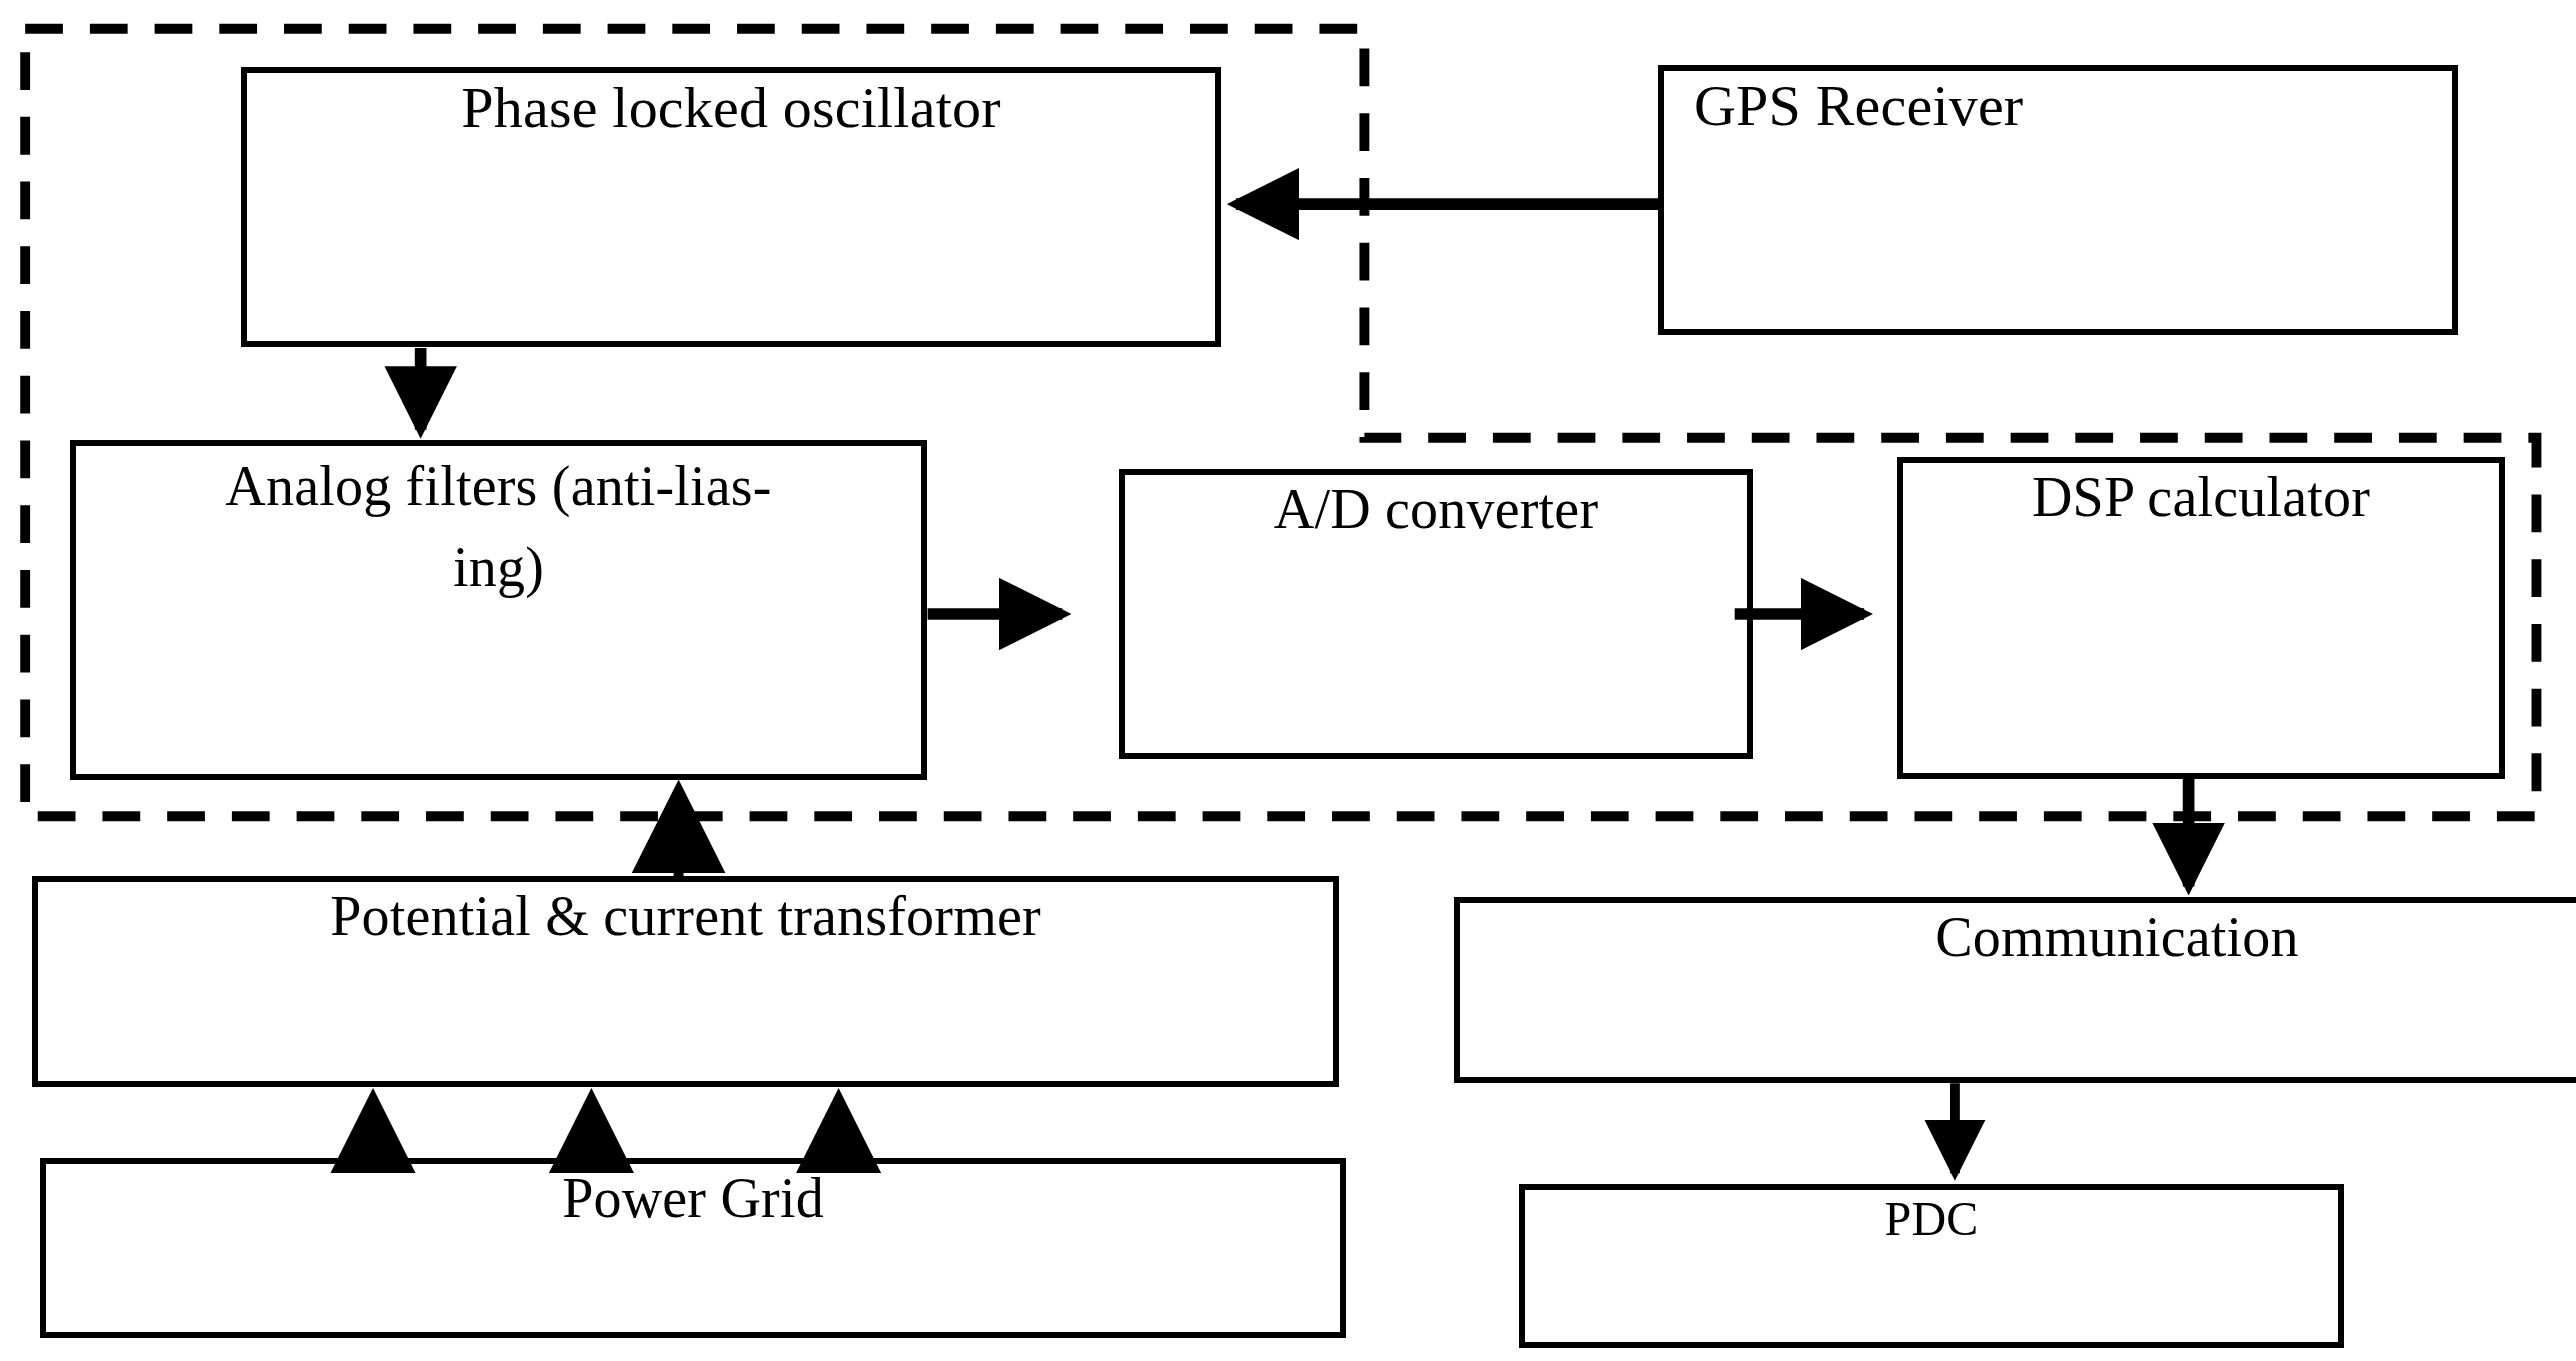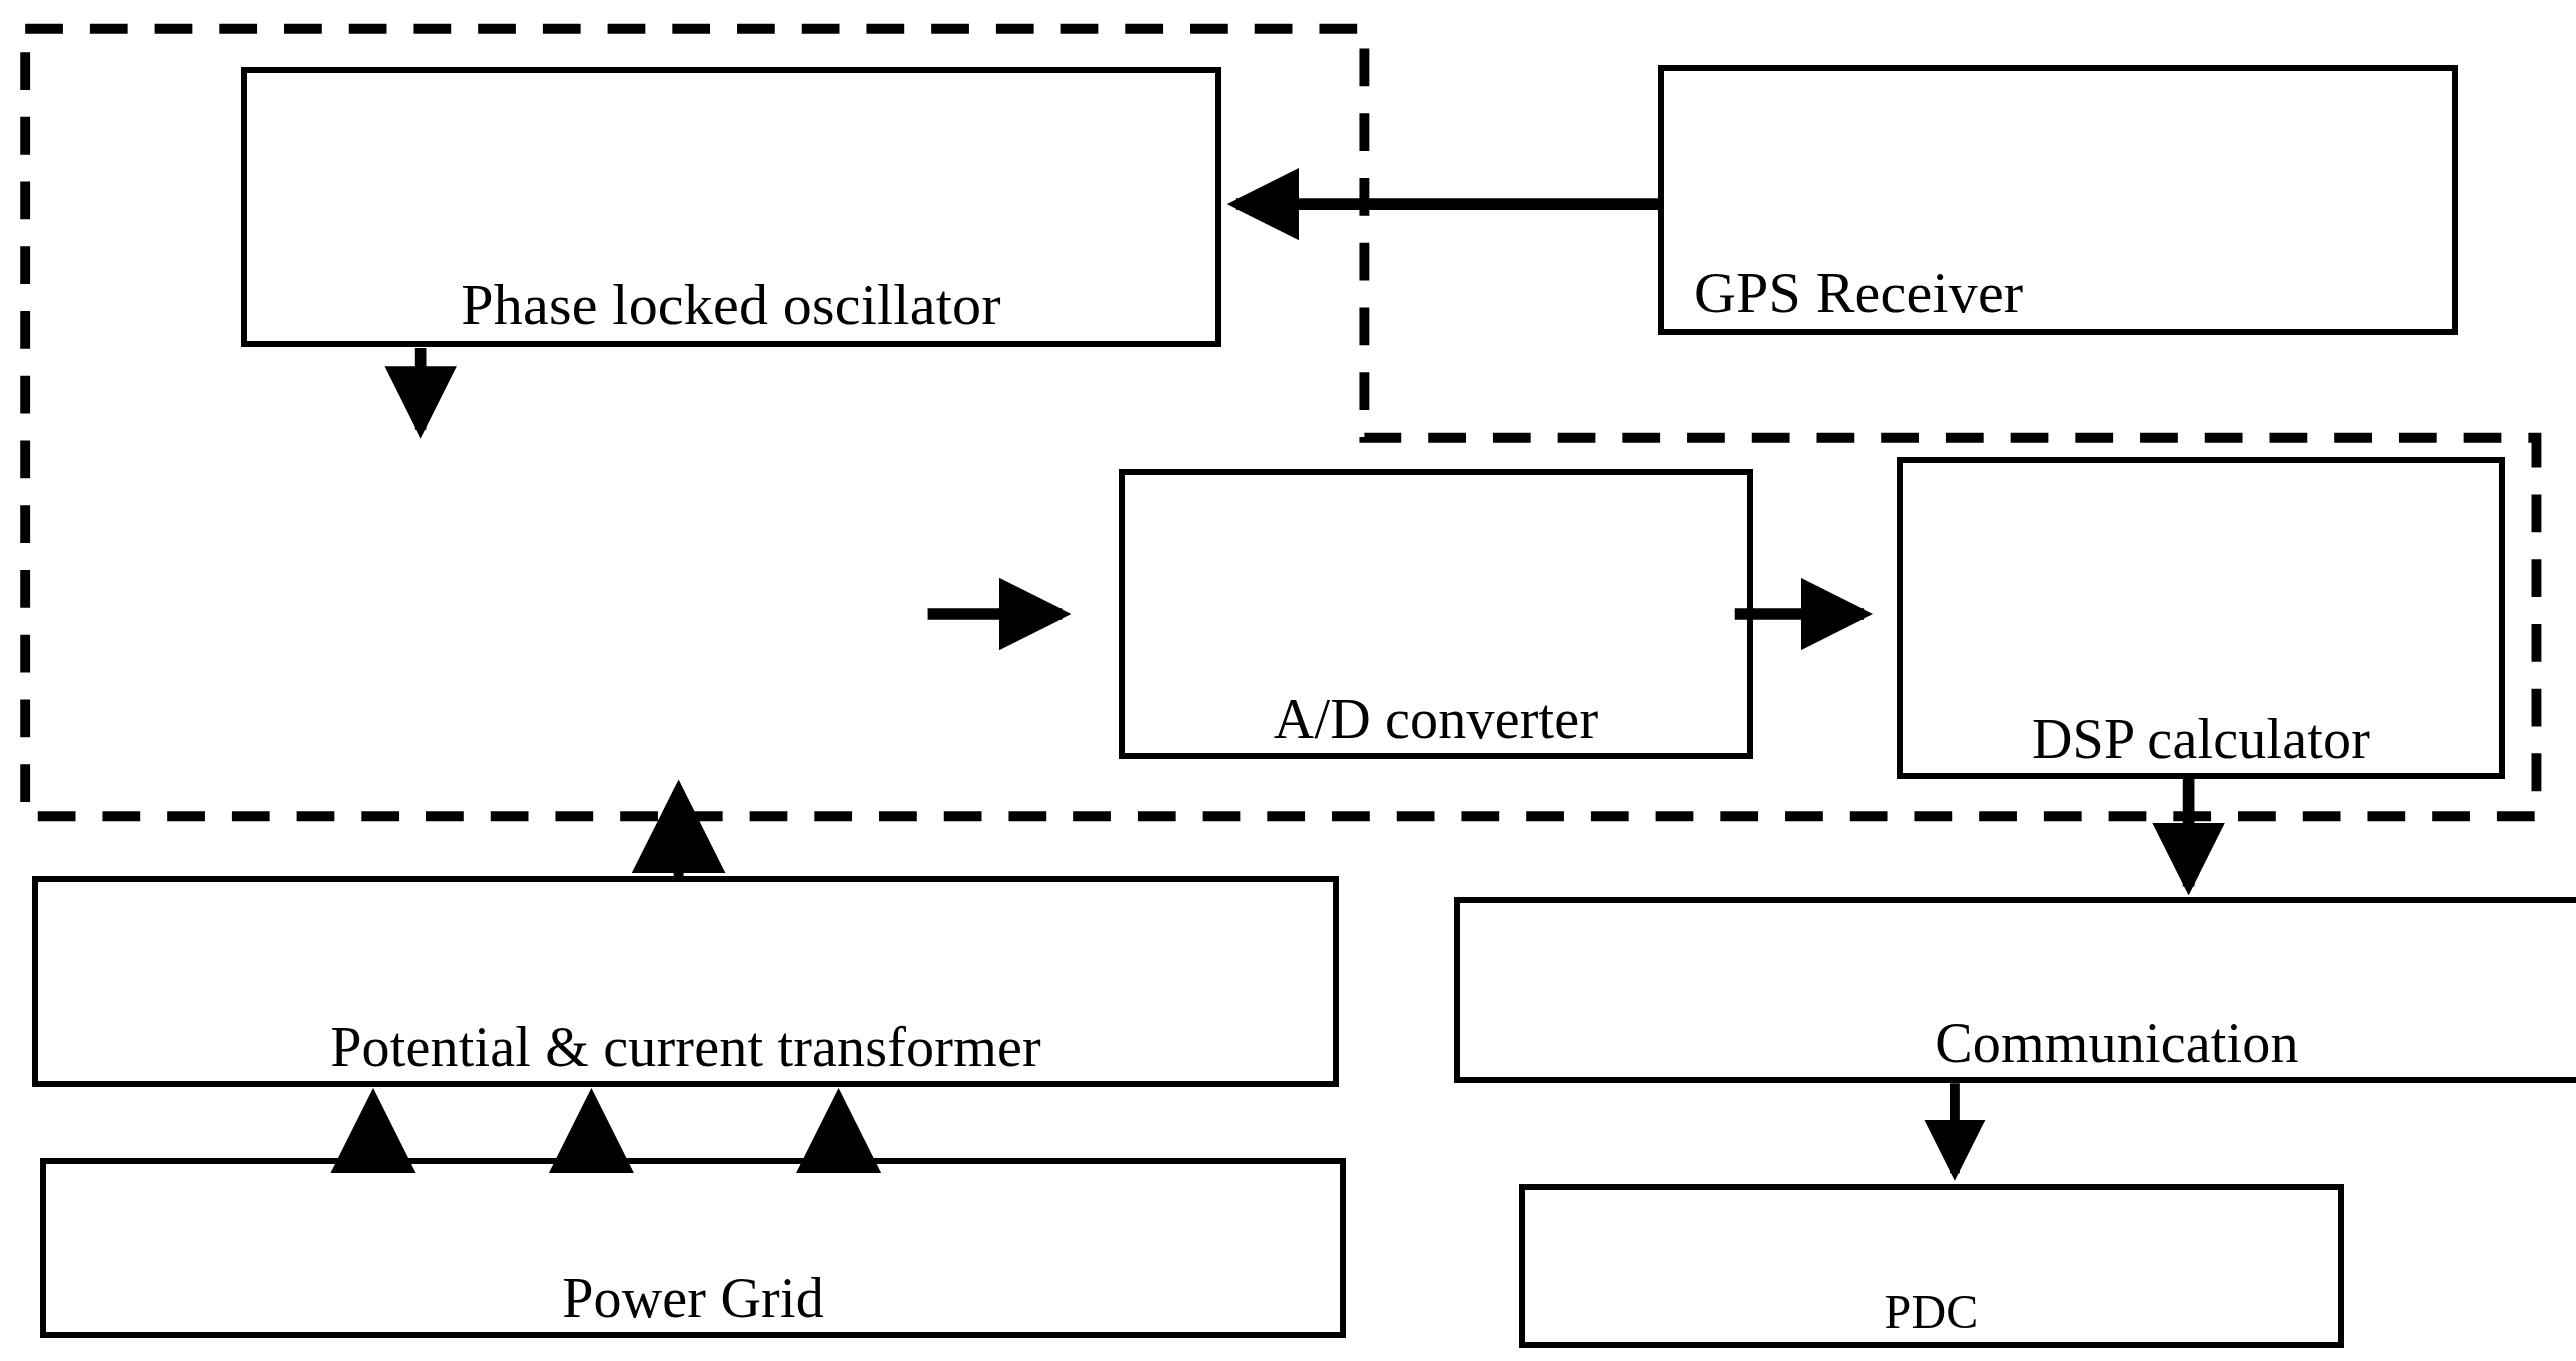--- a/index.html
+++ b/index.html
@@ -24,21 +24,21 @@
     pointer-events: none;
   }
 
   
   .block {
     position: absolute;
     box-sizing: border-box;
     background: #ffffff;
     border: 6.3px solid #000000;
     display: flex;
-    align-items: flex-end;
+    align-items: flex-start;
     justify-content: center;
     text-align: center;
   }
   .block .label {
     font-size: 56px;
     line-height: 1.22;
     color: #000000;
     letter-spacing: 0.2px;
     padding: 0 12.6px;
   }
@@ -89,20 +89,24 @@
   </svg>
 
   <div class="block" id="blk-plo">
     <span class="label">Phase locked oscillator</span>
   </div>
 
   <div class="block align-left" id="blk-gps">
     <span class="label">GPS Receiver</span>
   </div>
 
+  <div class="block" id="blk-filters">
+    <span class="label" style="white-space: pre-line;">Analog filters (anti-lias-
+ing)</span>
+  </div>
 
   <div class="block" id="blk-adc">
     <span class="label">A/D converter</span>
   </div>
 
   <div class="block" id="blk-dsp">
     <span class="label">DSP calculator</span>
   </div>
 
   <div class="block" id="blk-pt">

